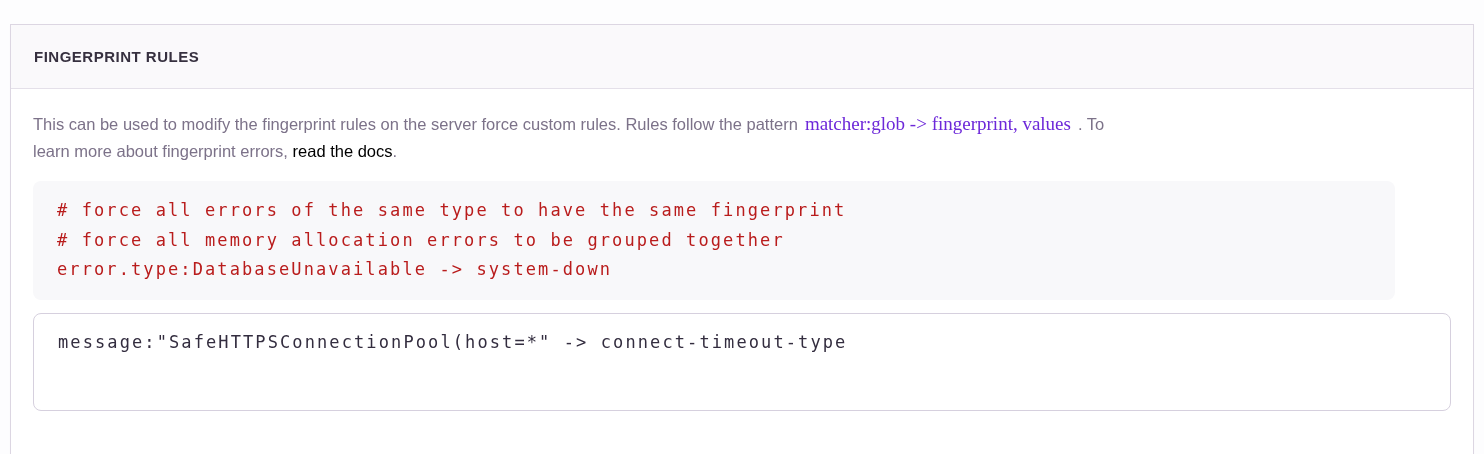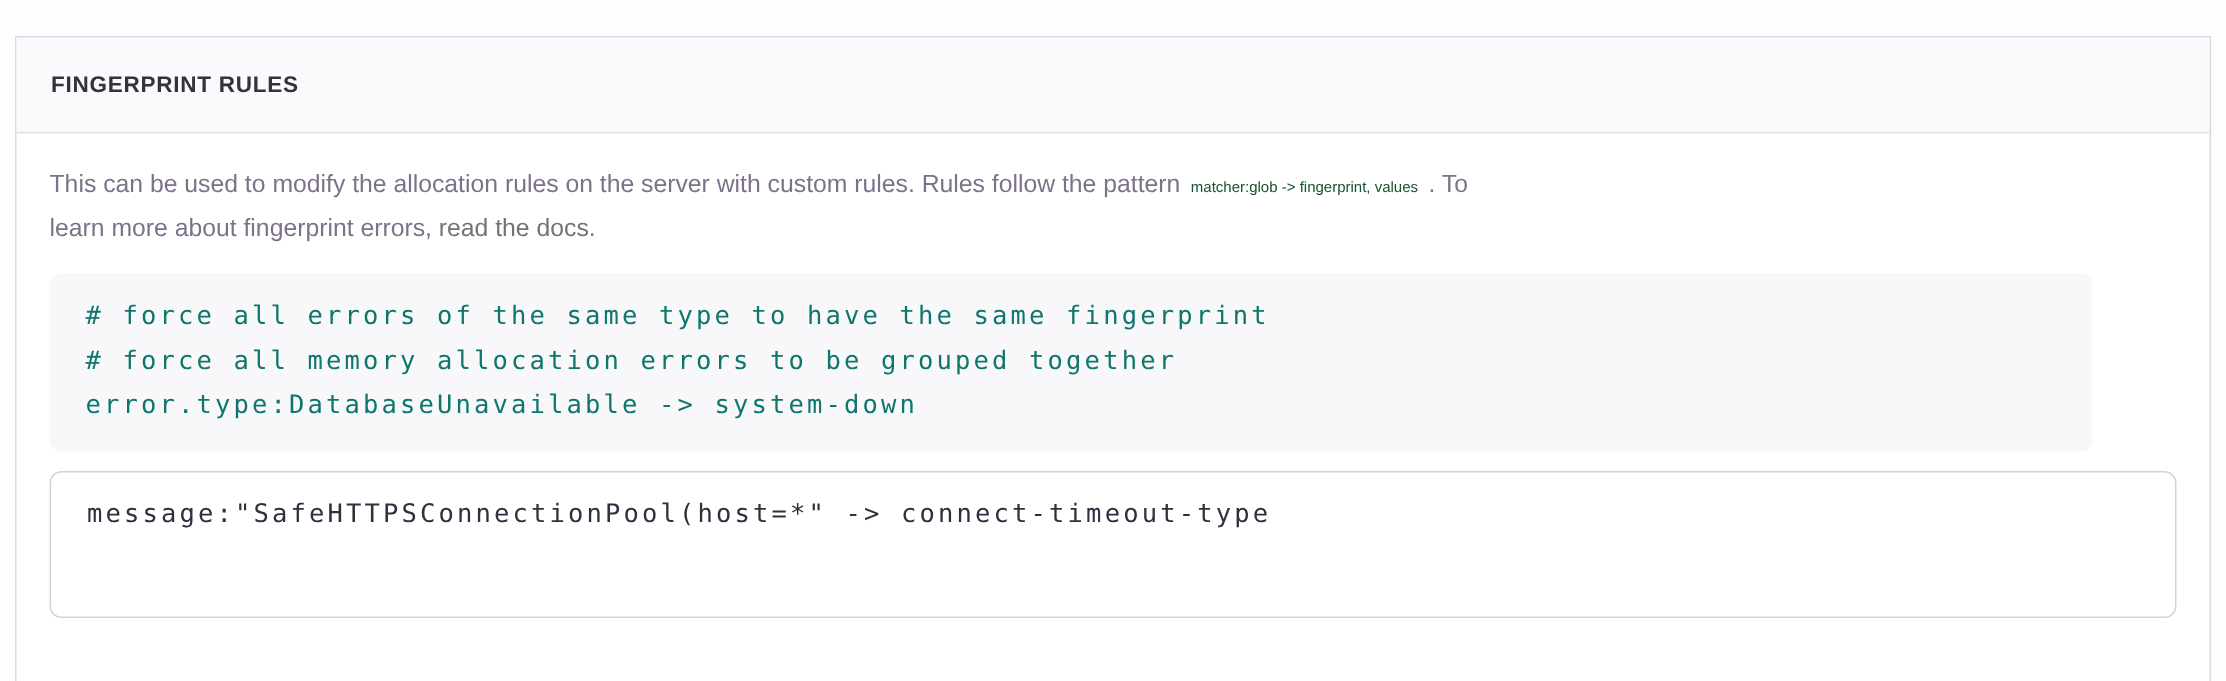--- a/index.html
+++ b/index.html
@@ -40,40 +40,40 @@
   .panel-body {
     padding: 21px 22px 22px 22px;
   }
   .description {
     margin: 0 0 16px 0;
     font-size: 16.5px;
     line-height: 27px;
     color: #7c7289;
   }
   .inline-code {
-    font-family: Liberation Sans, sans-serif;
-    font-size: 10px;
-    color: #14532d;
+    font-family: Liberation Serif, serif;
+    font-size: 19px;
+    color: #6d28d9;
     margin: 0 7px;
   }
   .docs-link {
-    color: #737373;
+    color: #000000;
     text-decoration: none;
     cursor: pointer;
   }
   .example-block {
     background: #f8f8fa;
     border-radius: 8px;
     padding: 15px 24px;
     margin: 0 56px 13px 0;
     font-family: "DejaVu Sans Mono", monospace;
     font-size: 17px;
     letter-spacing: 2.1px;
     line-height: 29.5px;
-    color: #0f766e;
+    color: #b91c1c;
     white-space: pre;
     overflow: hidden;
   }
   .rules-textarea {
     display: block;
     width: 100%;
     height: 98px;
     background: #ffffff;
     border: 1px solid #d6d0de;
     border-radius: 8px;
@@ -90,19 +90,19 @@
   }
 </style>
 </head>
 <body>
 
 <section class="panel">
   <header class="panel-header">
     <h2 class="panel-title">FINGERPRINT RULES</h2>
   </header>
   <div class="panel-body">
-    <p class="description"><span>This can be used to modify the allocation rules on the server with custom rules. Rules follow the pattern</span><code class="inline-code">matcher:glob -&gt; fingerprint, values</code><span>. To</span><br><span>learn more about fingerprint errors,</span> <a class="docs-link" href="#">read the docs</a><span>.</span></p>
+    <p class="description"><span>This can be used to modify the fingerprint rules on the server force custom rules. Rules follow the pattern</span><code class="inline-code">matcher:glob -&gt; fingerprint, values</code><span>. To</span><br><span>learn more about fingerprint errors,</span> <a class="docs-link" href="#">read the docs</a><span>.</span></p>
 
     <div class="example-block"><div class="code-line"># force all errors of the same type to have the same fingerprint</div><div class="code-line"># force all memory allocation errors to be grouped together</div><div class="code-line">error.type:DatabaseUnavailable -&gt; system-down</div></div>
 
     <textarea class="rules-textarea" spellcheck="false" style="">message:"SafeHTTPSConnectionPool(host=*" -&gt; connect-timeout-type</textarea>
   </div>
 </section>
 
 </body></html>

